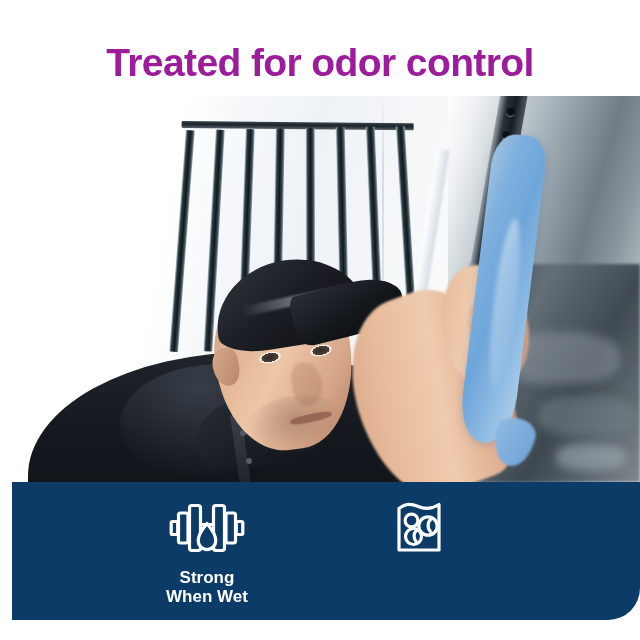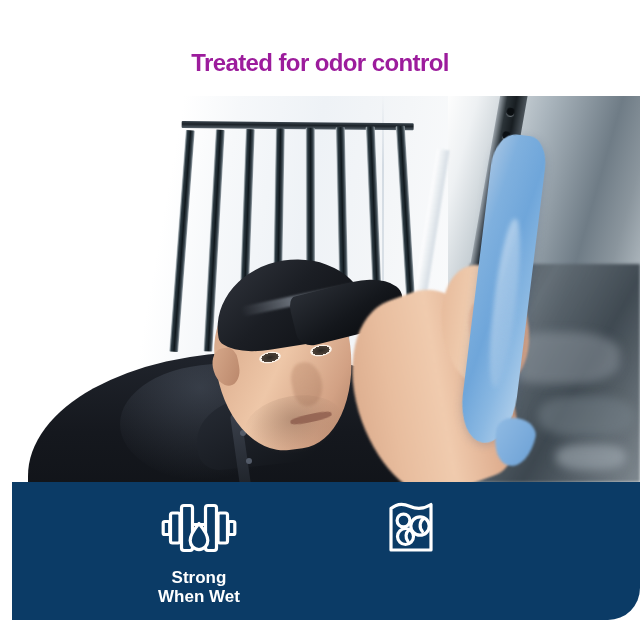--- a/index.html
+++ b/index.html
@@ -18,21 +18,21 @@
     overflow: hidden;
   }
 
   
   .headline {
     position: absolute;
     left: 0;
     top: 42px;
     width: 640px;
     text-align: center;
-    font-size: 24px;
+    font-size: 39px;
     font-weight: bold;
     letter-spacing: -0.6px;
     color: #9C1C9C;
     line-height: 42px;
     white-space: nowrap;
   }
 
   
   .photo {
     position: absolute;
@@ -400,21 +400,21 @@
     position: absolute;
     left: 12px;
     top: 482px;
     width: 628px;
     height: 138px;
     background: #0B3B66;
     border-radius: 0 0 32px 0;
   }
   .features {
     position: absolute;
-    left: 132px;
+    left: 140px;
     top: 0;
     width: 380px;
     height: 138px;
     display: flex;
     align-items: flex-start;
     justify-content: flex-start;
     gap: 105px;
   }
   .feature {
     width: 110px;

